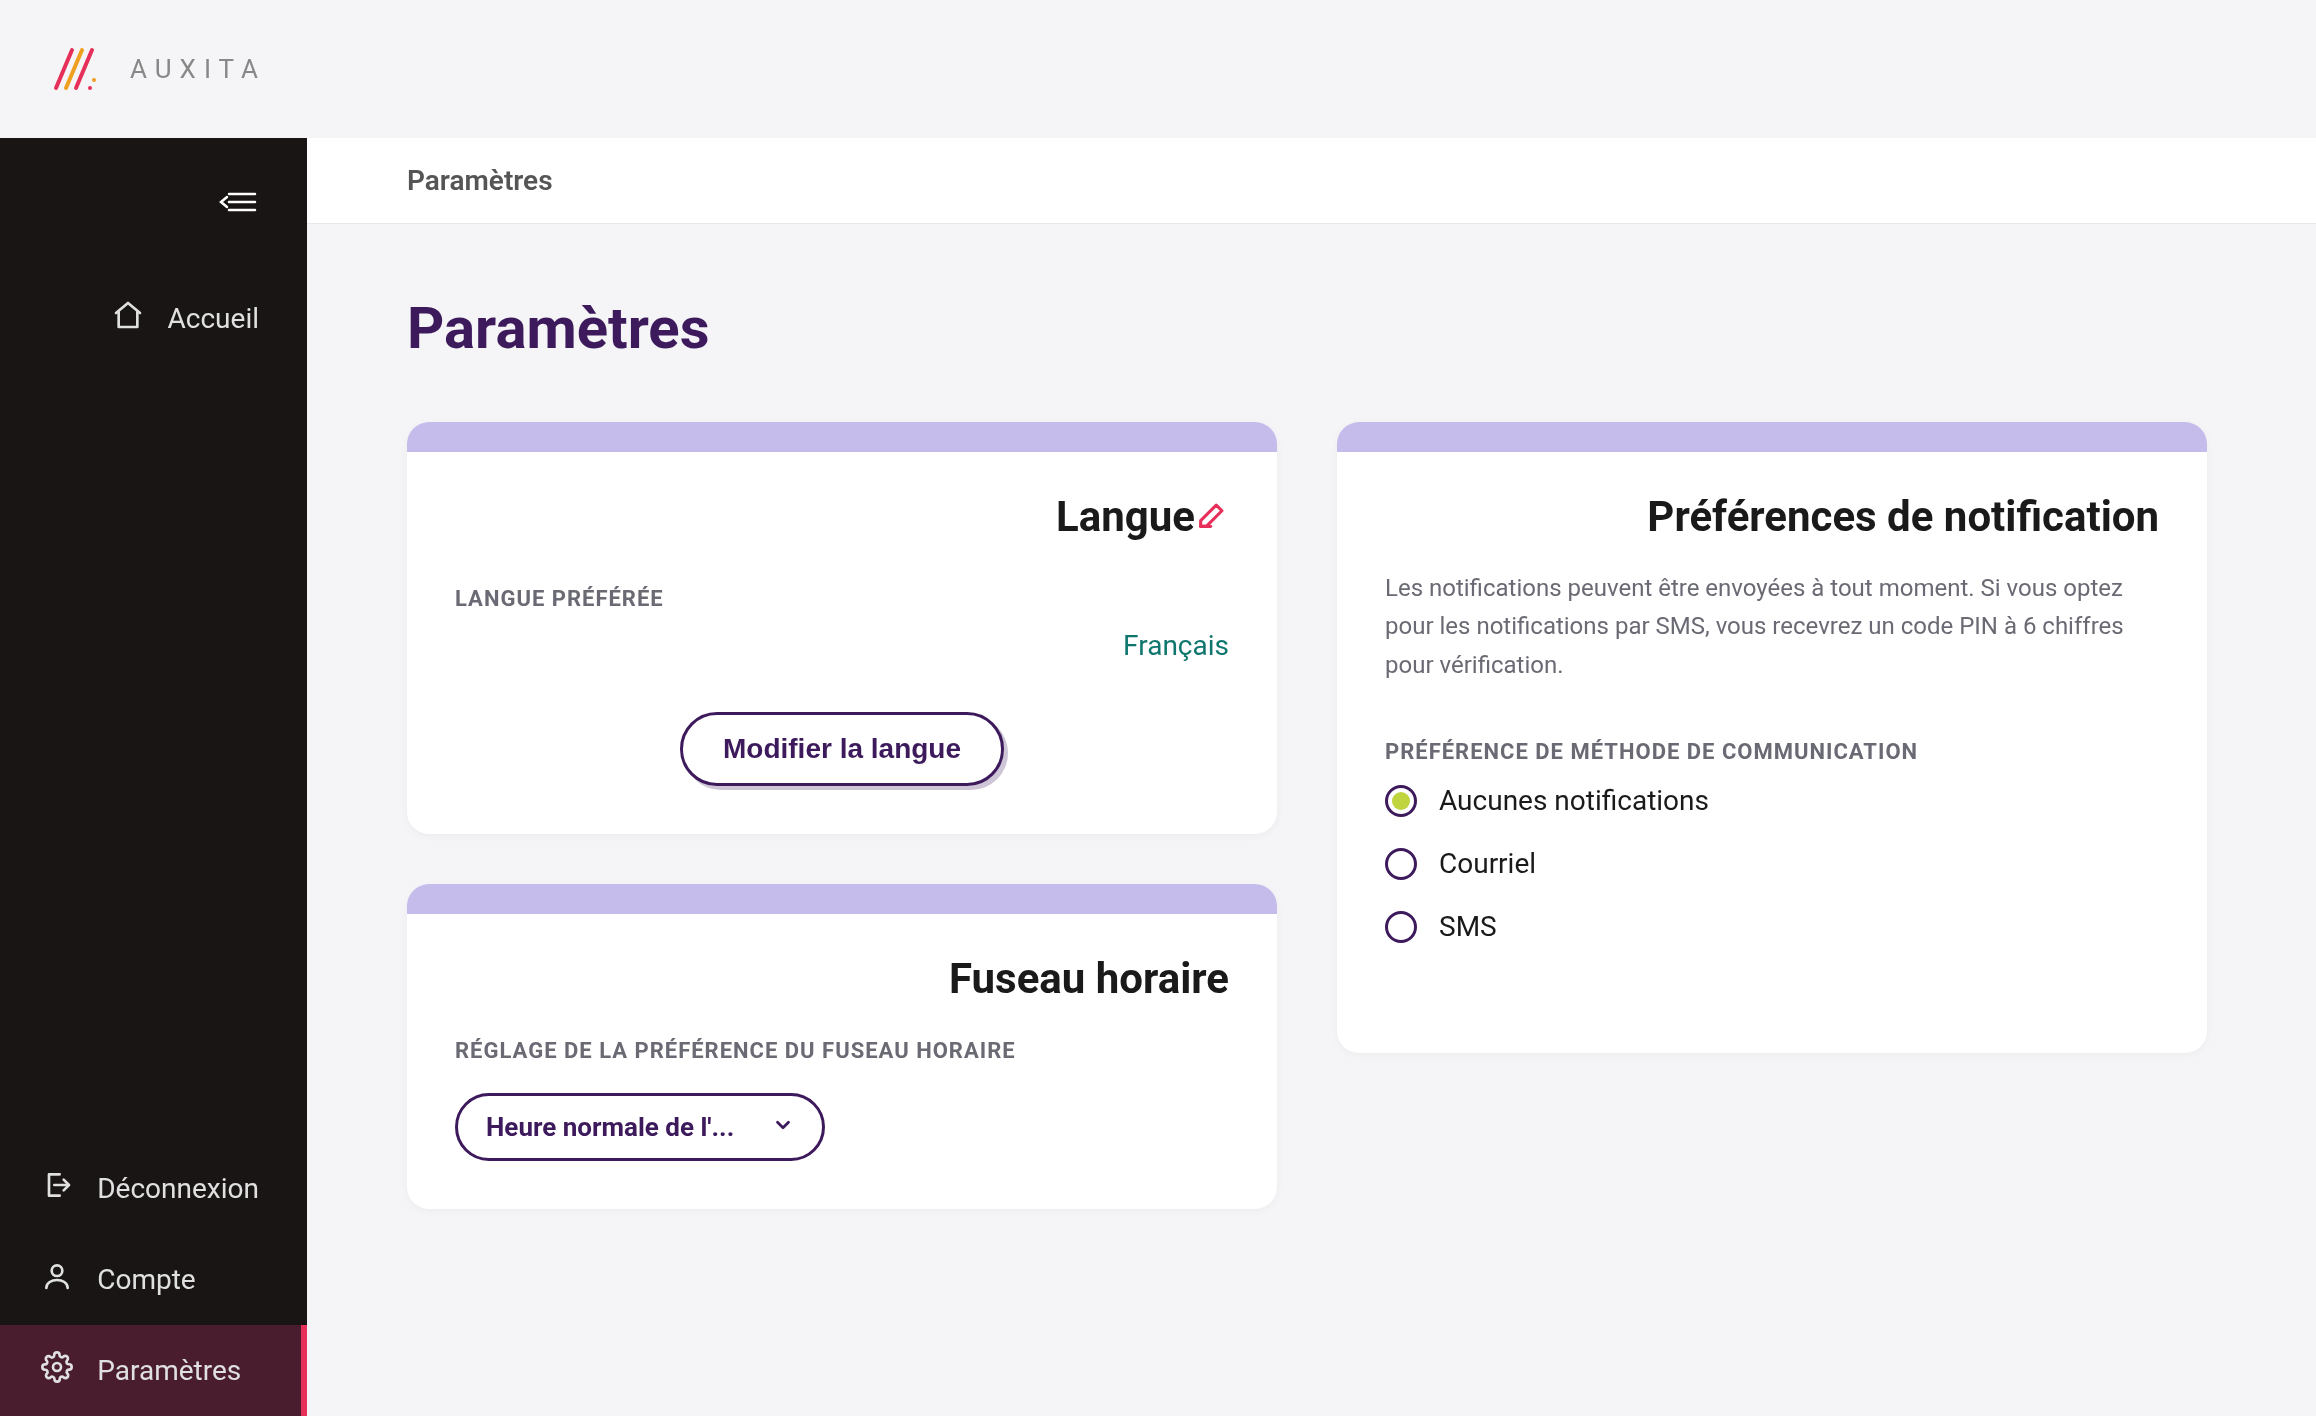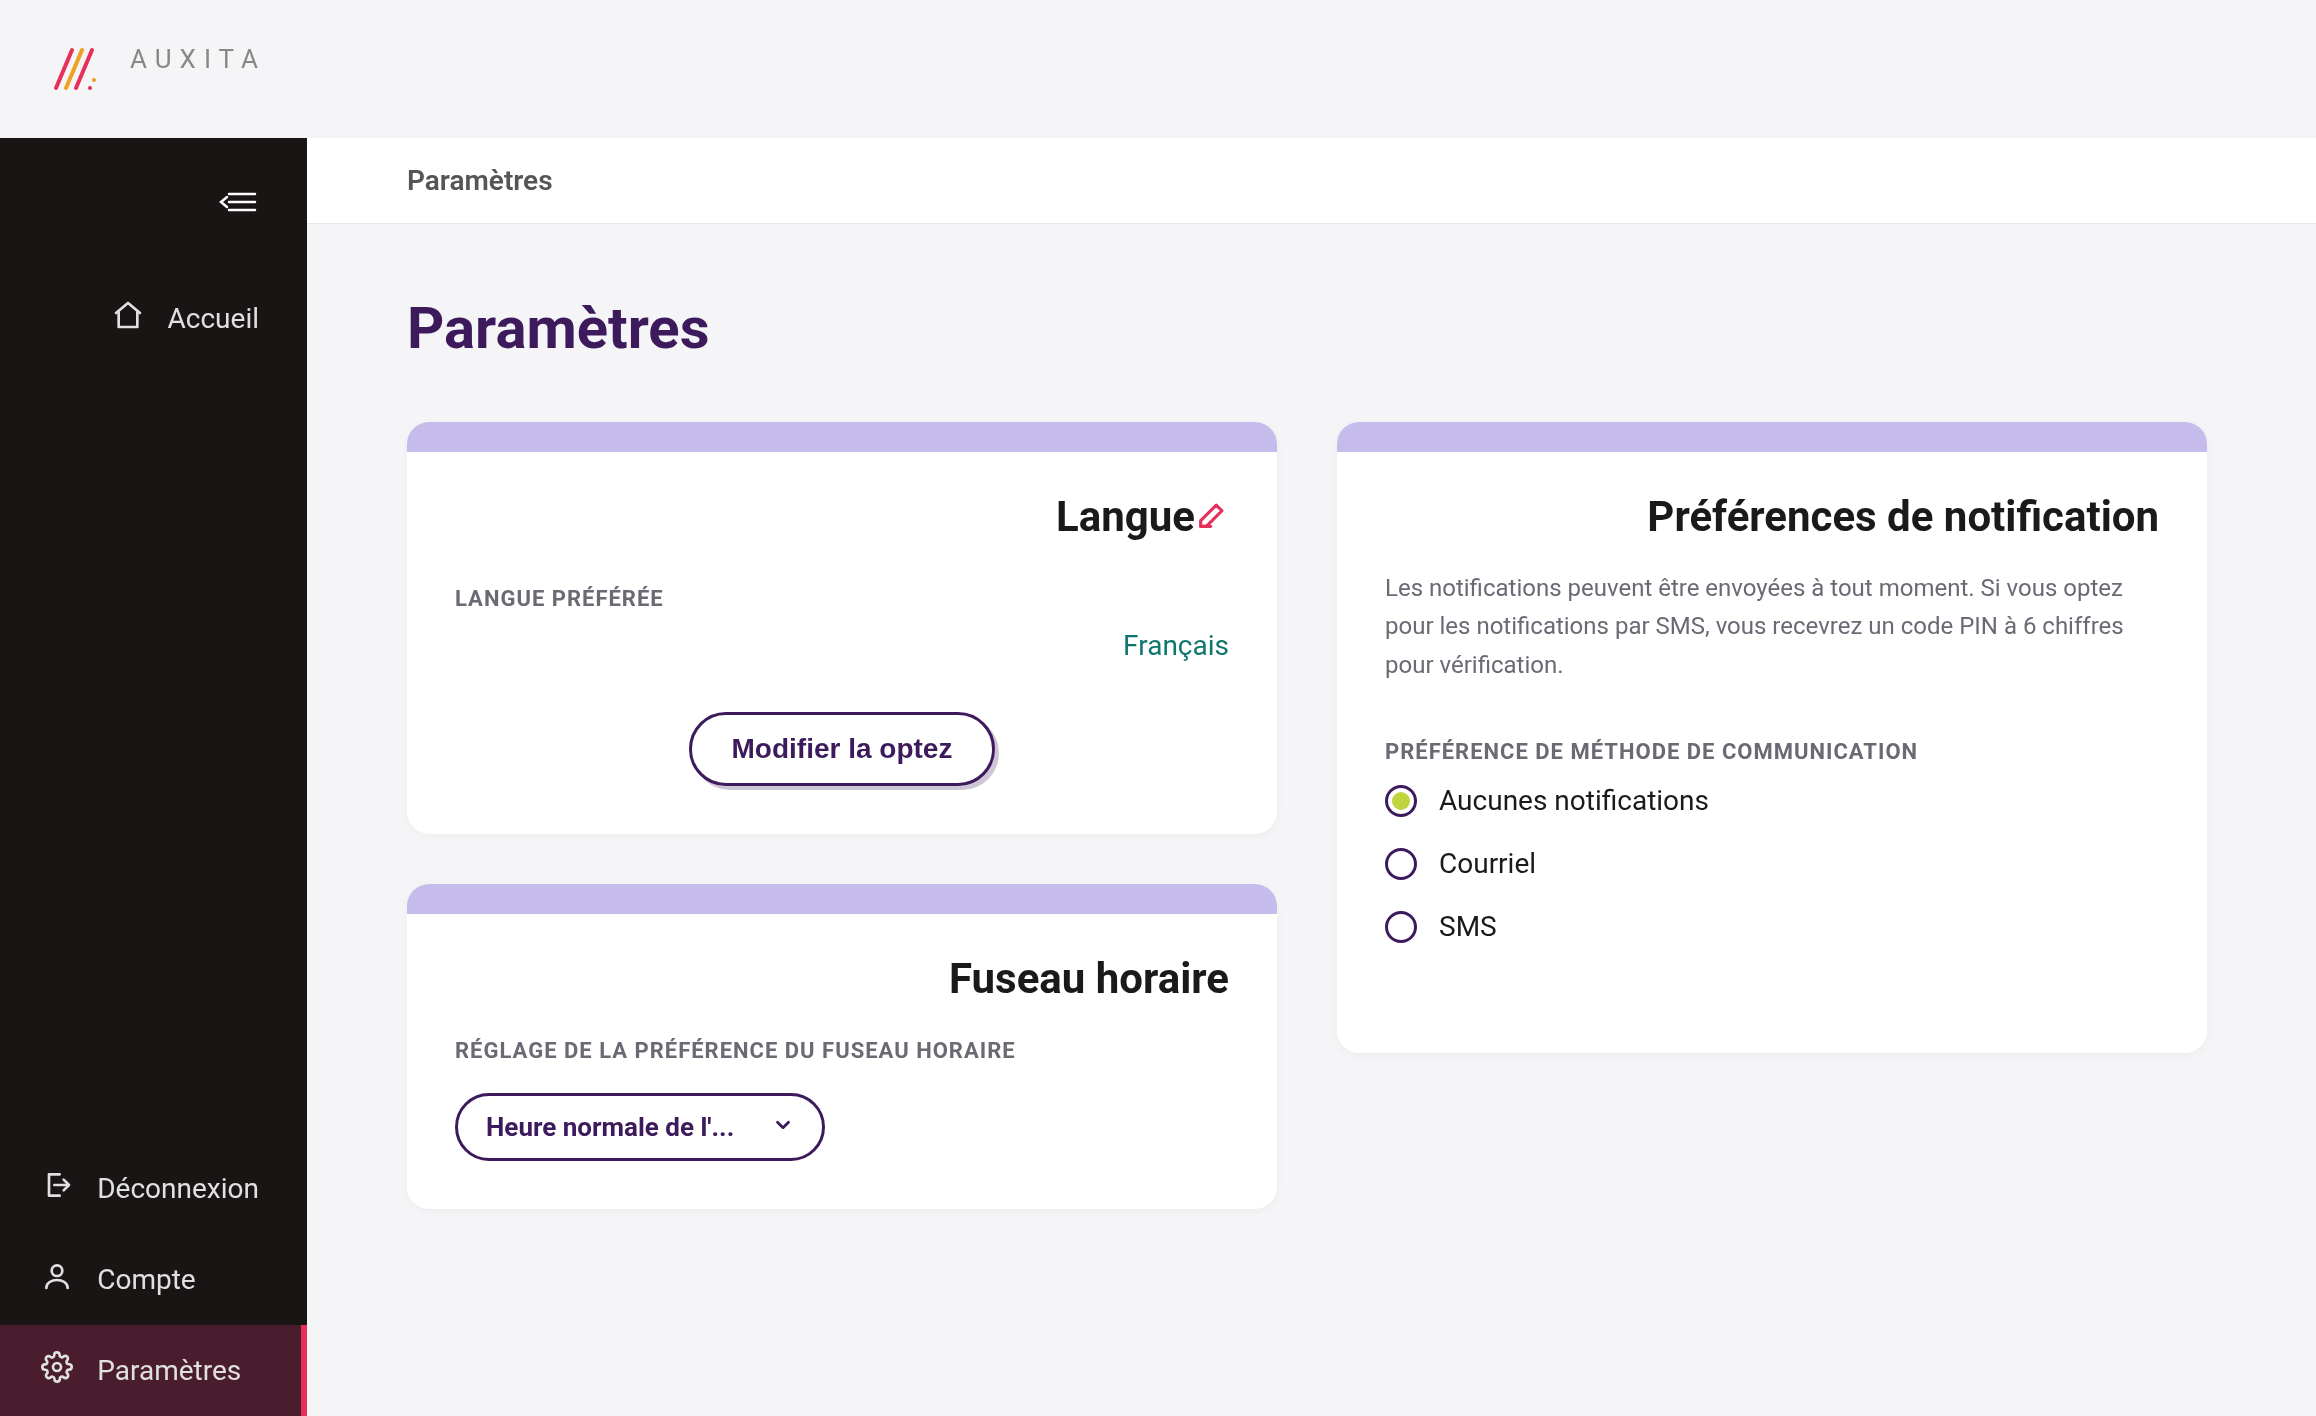--- a/index.html
+++ b/index.html
@@ -17,20 +17,21 @@
     }
     .header {
       height: 138px;
       background: #f5f5f7;
       display: flex;
       align-items: center;
       padding-left: 50px;
     }
     .logo-group {
       display: flex;
+      align-items: center;
       gap: 30px;
     }
     .logo-mark {
       width: 50px;
       height: 50px;
       position: relative;
     }
     .logo-text {
       font-size: 26px;
       letter-spacing: 8px;
@@ -349,21 +350,21 @@
                       <line x1="13" y1="7" x2="17" y2="11" stroke="none"></line>
                       <line x1="4" y1="20" x2="11" y2="20"></line>
                     </svg>
                   </span>
                 </div>
               </div>
               <div class="card-label">LANGUE PRÉFÉRÉE</div>
               <div class="card-value">Français</div>
               <div class="btn-center">
                 <button class="btn">
-                  <span>Modifier la optez</span>
+                  <span>Modifier la langue</span>
                 </button>
               </div>
             </div>
           </div>
 
           <div class="card card-tz">
             <div class="card-accent"></div>
             <div class="card-body">
               <div class="card-header" style="margin-bottom:35px;">
                 <div class="card-title">Fuseau horaire</div>

